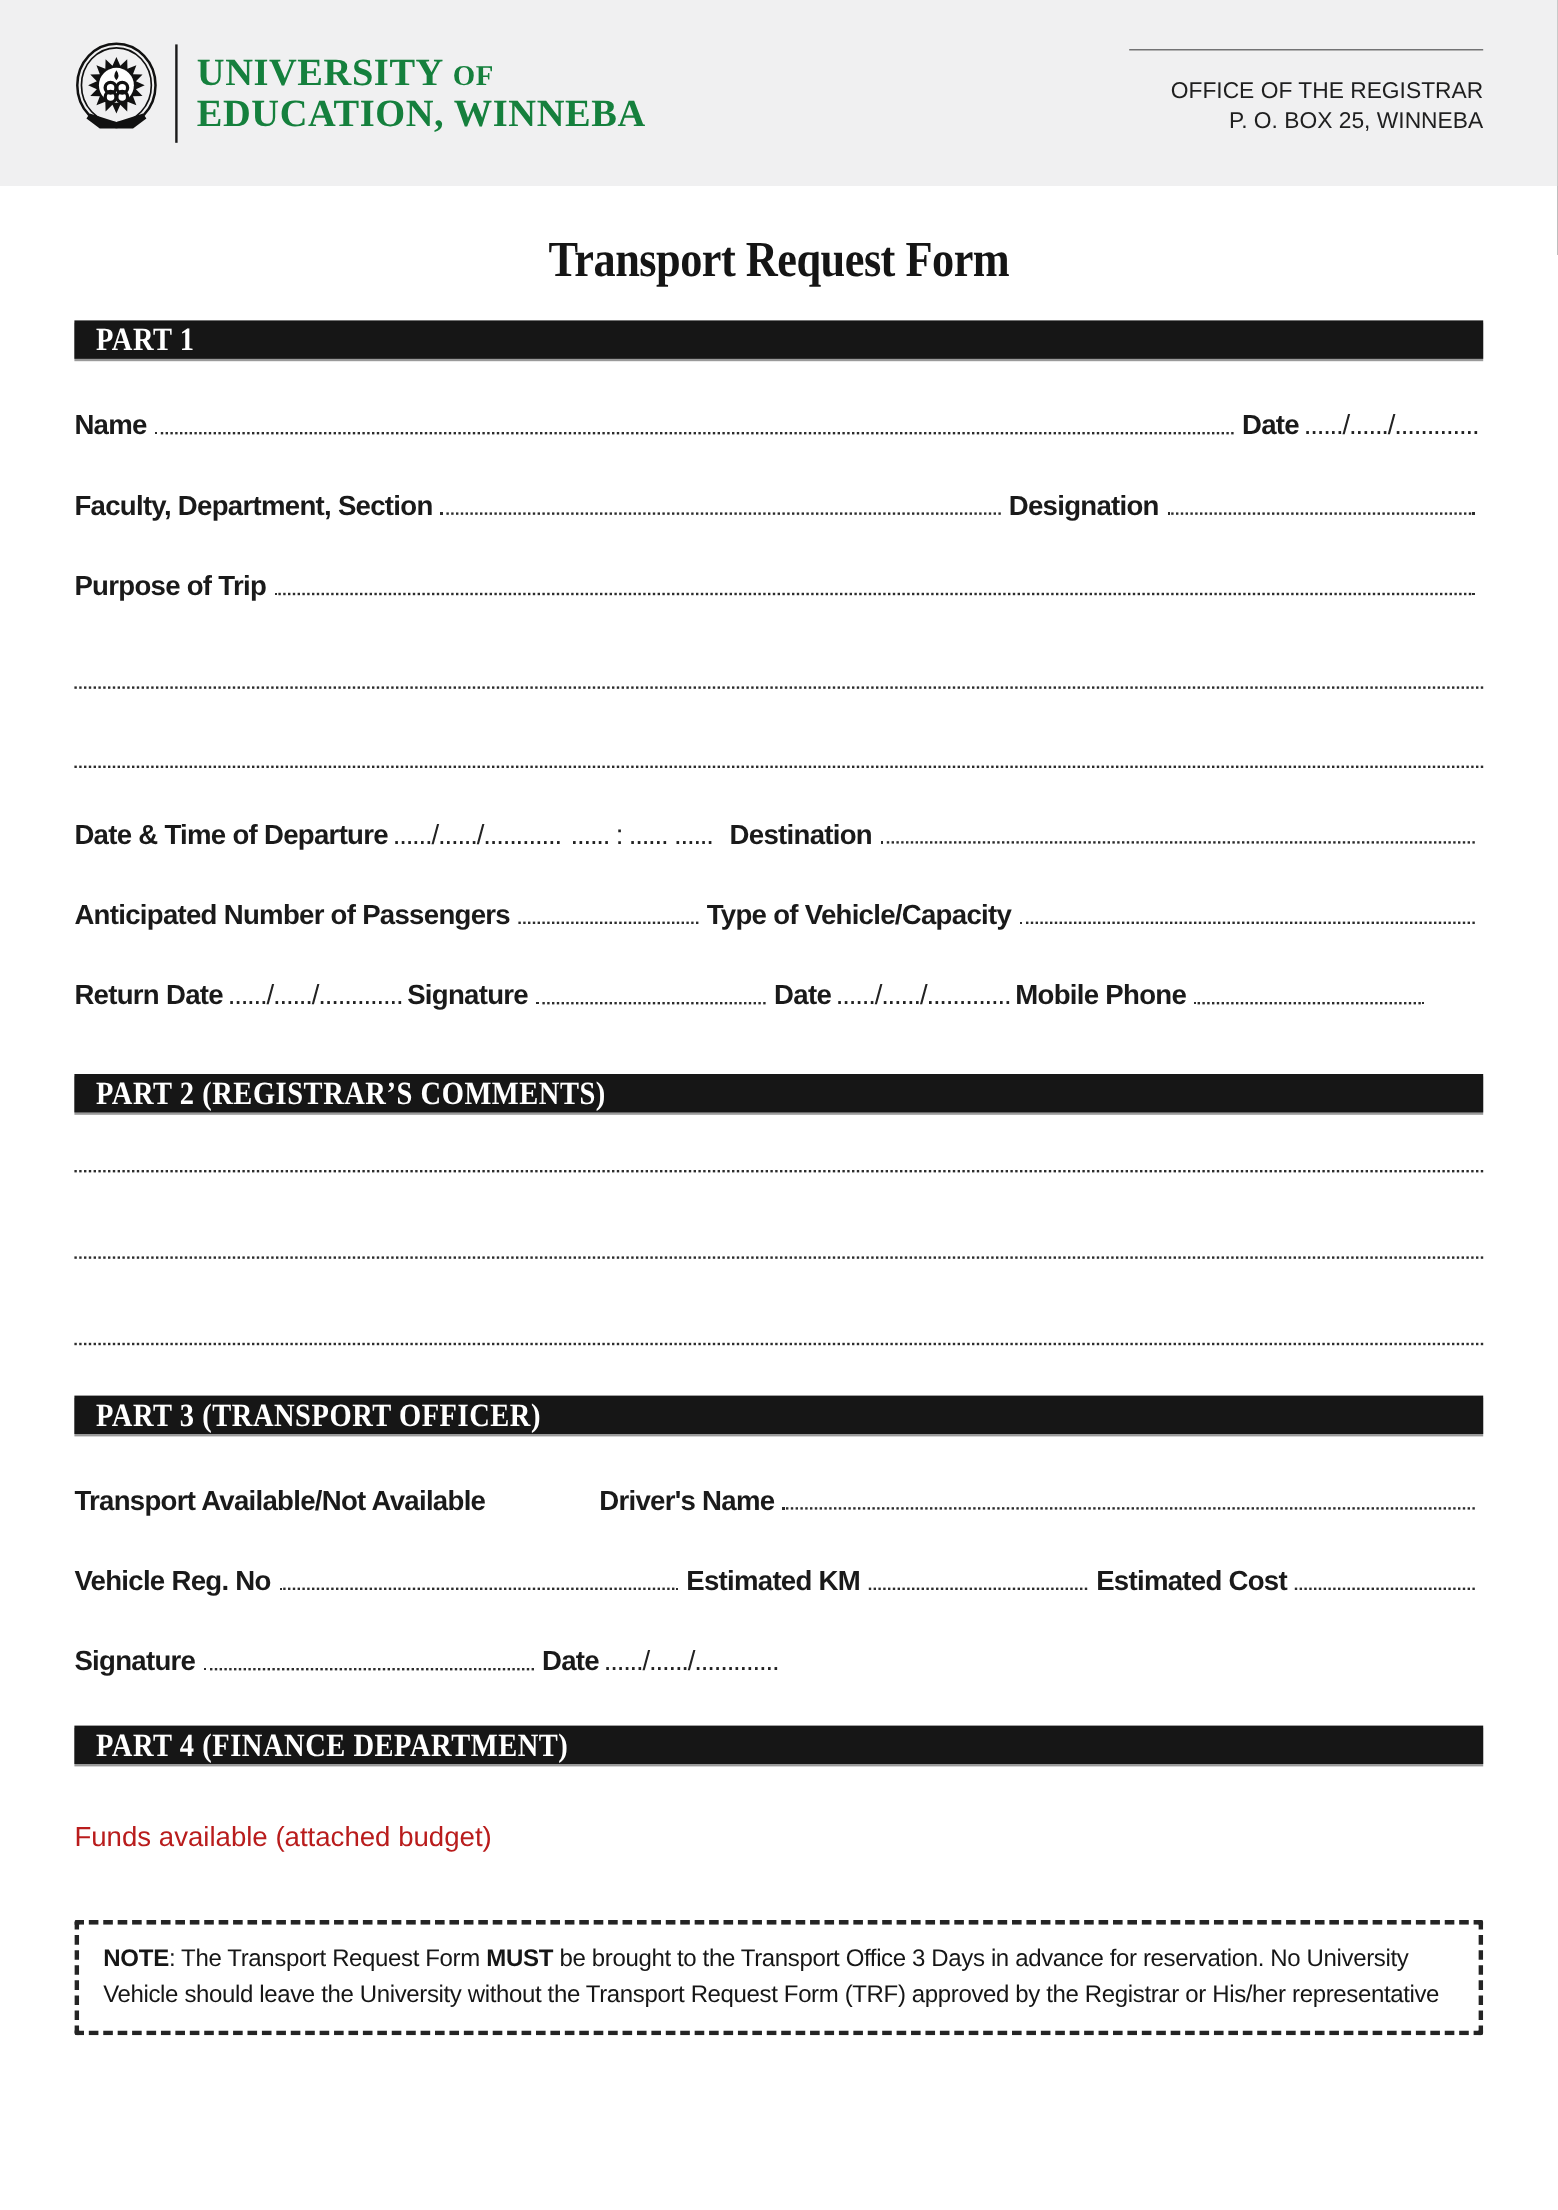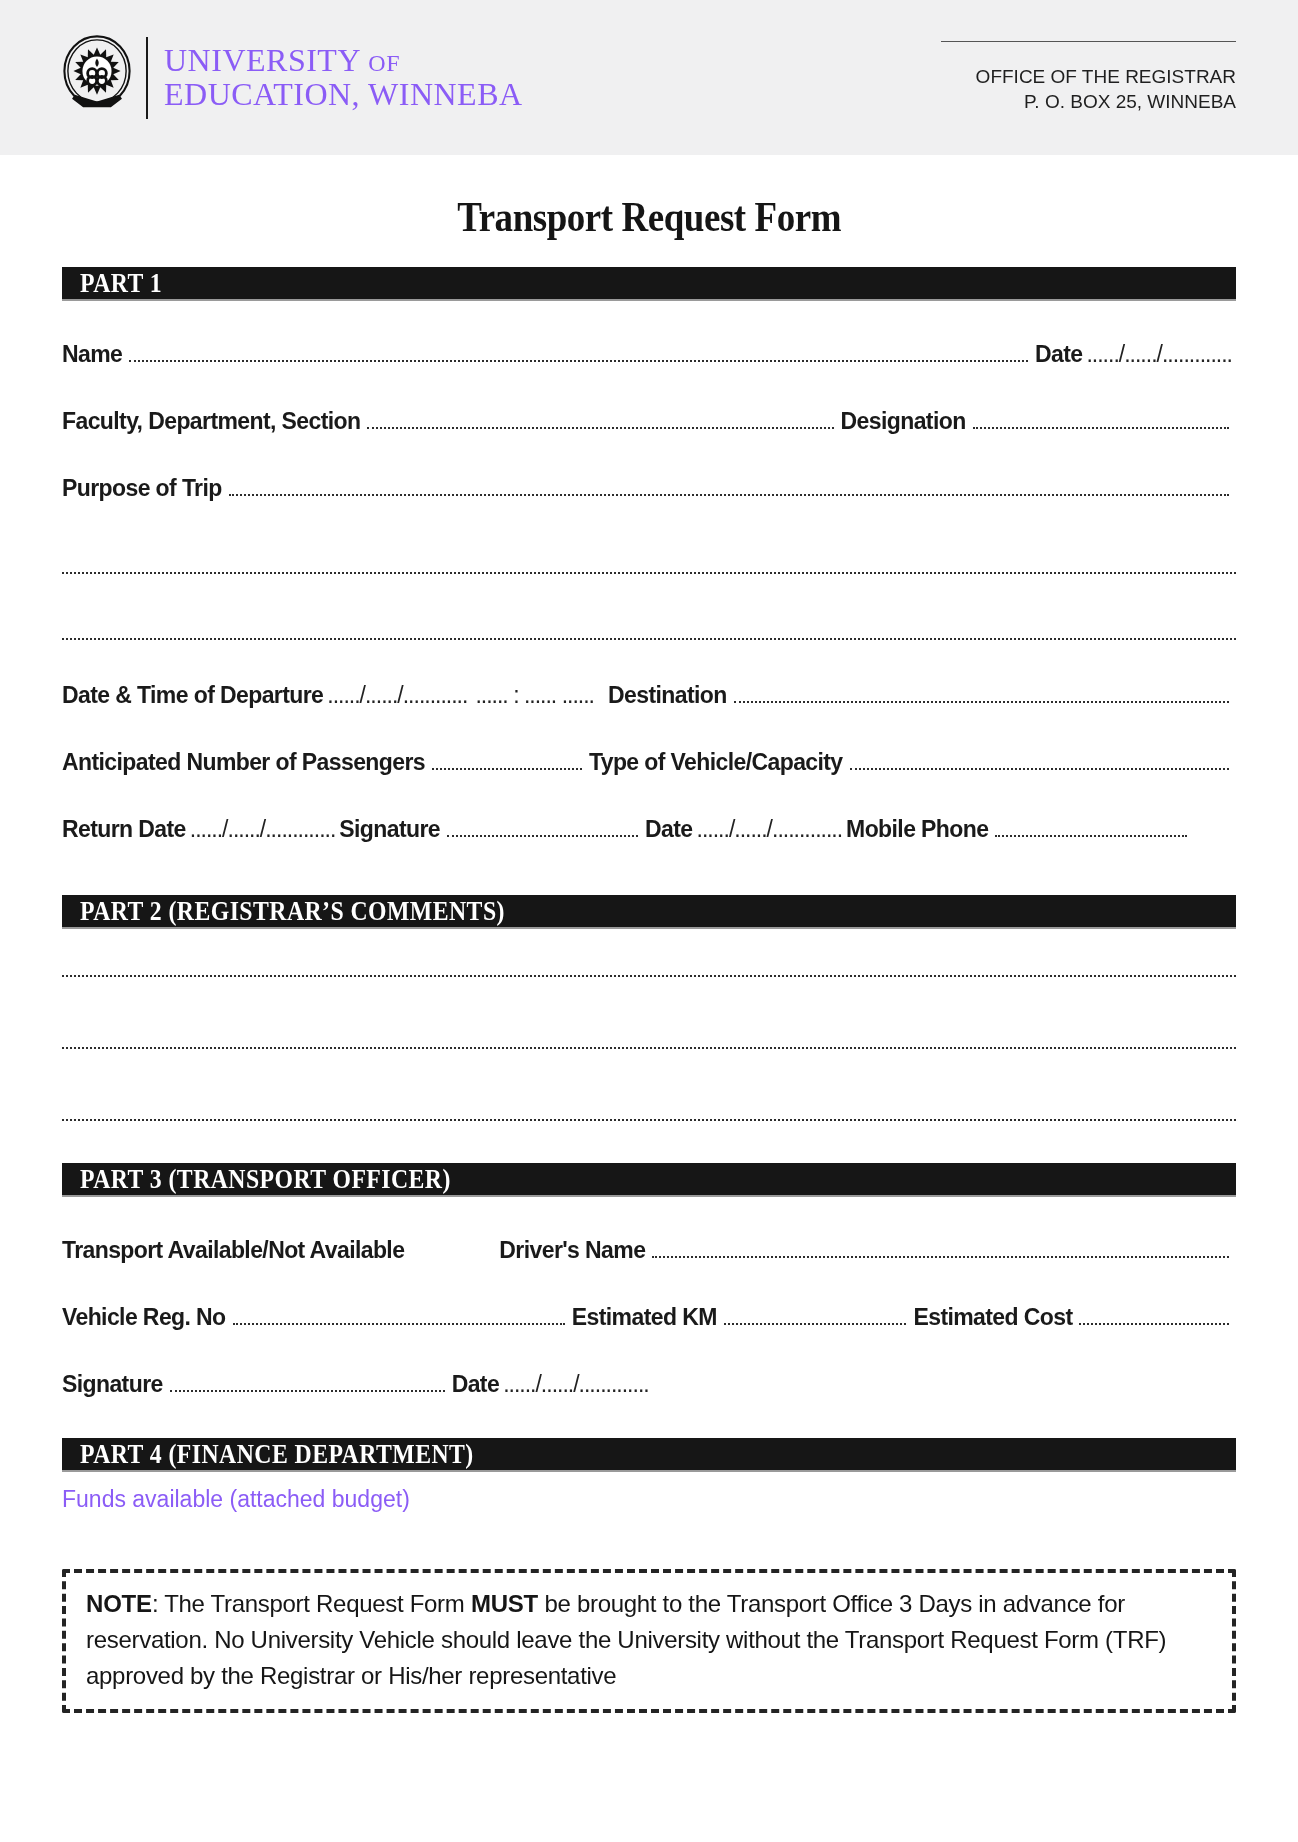--- a/index.html
+++ b/index.html
@@ -10,21 +10,21 @@
   }
 
   
   .header {
     height:155px; background:#f0f0f1; display:flex; align-items:center;
     padding:0 62px; box-sizing:border-box;
   }
   .logo { width:70px; height:86px; flex:0 0 auto; }
   .hdr-divider { width:2px; height:82px; background:#1a1a1a; margin:0 16px 0 14px; }
   .univ-name {
-    font-family:"Liberation Serif", serif; font-weight:normal; color:#8b5cf6;
+    font-family:"Liberation Serif", serif; font-weight:bold; color:#15803d;
     font-size:32px; line-height:1.06; letter-spacing:0.5px;
   }
   .univ-of { font-size:24px; }
   .office-block {
     margin-left:auto; text-align:right; font-size:19px; line-height:1.32;
     color:#1f1f1f; border-top:1.5px solid #555; padding-top:22px; min-width:295px;
   }
 
   
   .form-title {
@@ -63,26 +63,26 @@
   .dots.fixed { flex:0 0 150px; }
   .dots.sig { flex:0 0 275px; }
   .dotstr { letter-spacing:-1px; color:#222; margin:0 4px; line-height:1; }
   .gap90 { width:95px; flex:0 0 auto; }
 
   .dotted-row { border-bottom:2.4px dotted #2c2c2c; height:0; margin-top:64px; }
   .dotted-row.first { margin-top:72px; }
   .p2line { border-bottom:2.4px dotted #2c2c2c; height:0; margin-top:70px; }
   .p2line.first { margin-top:48px; }
 
-  .funds { margin-top:16px; font-size:23px; color:#8b5cf6; }
+  .funds { margin-top:47px; font-size:23px; color:#b91c1c; }
 
   
   .note-box {
     margin:56px 62px 0 62px; border:4.5px dashed #242424; border-radius:2px;
-    padding:13px 20px 15px 20px; font-size:24px; line-height:1.5; color:#161616;
+    padding:13px 20px 15px 20px; font-size:20px; line-height:1.5; color:#161616;
     letter-spacing:-0.3px;
   }
   .note-box b { letter-spacing:-0.2px; }
 </style>
 </head>
 <body>
 
 <div class="page">
 
   <div class="header">

